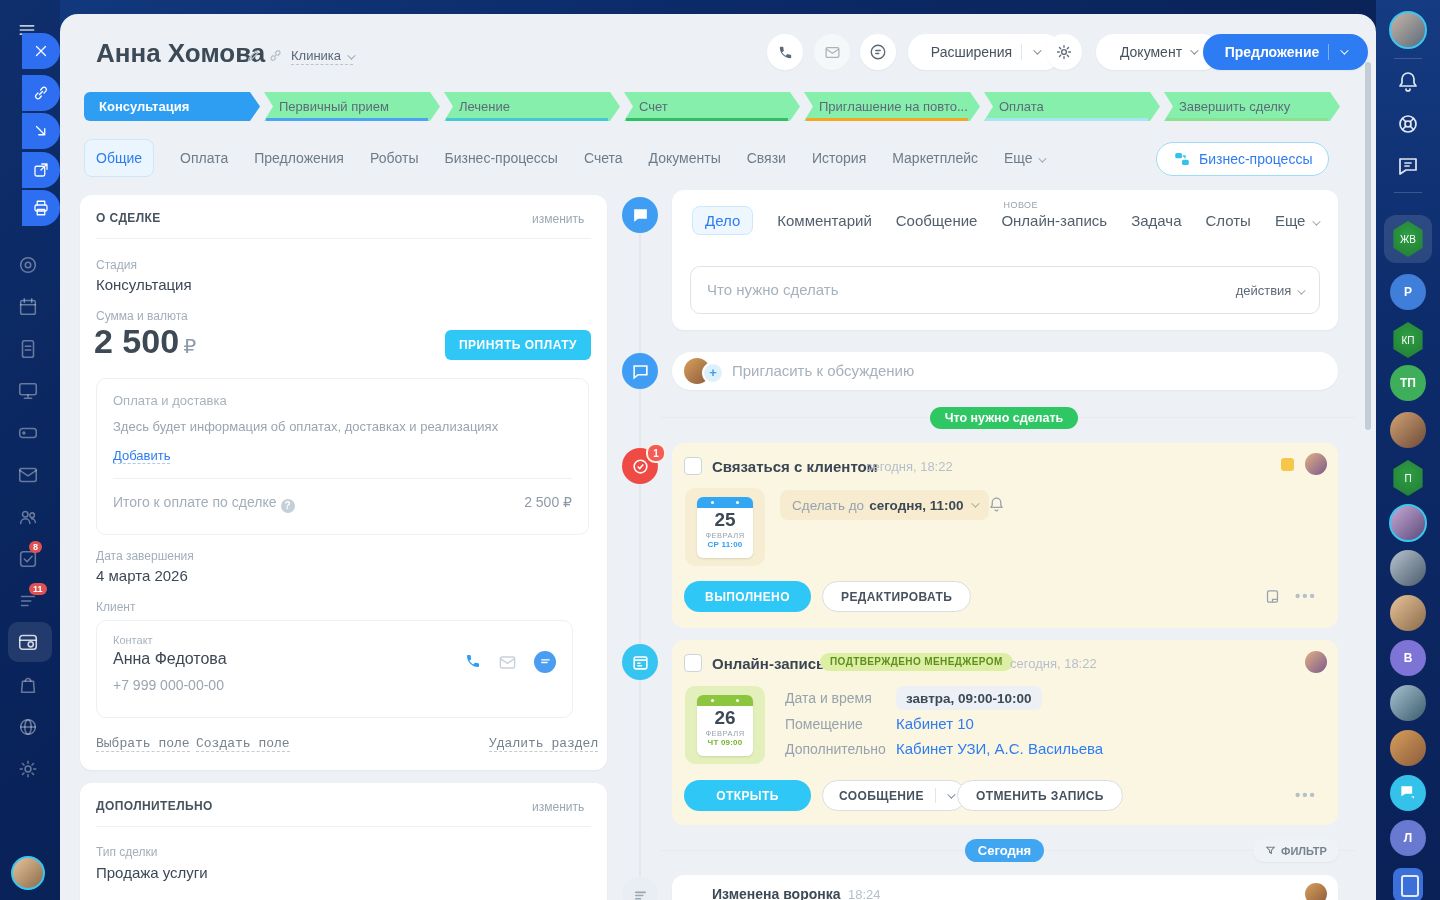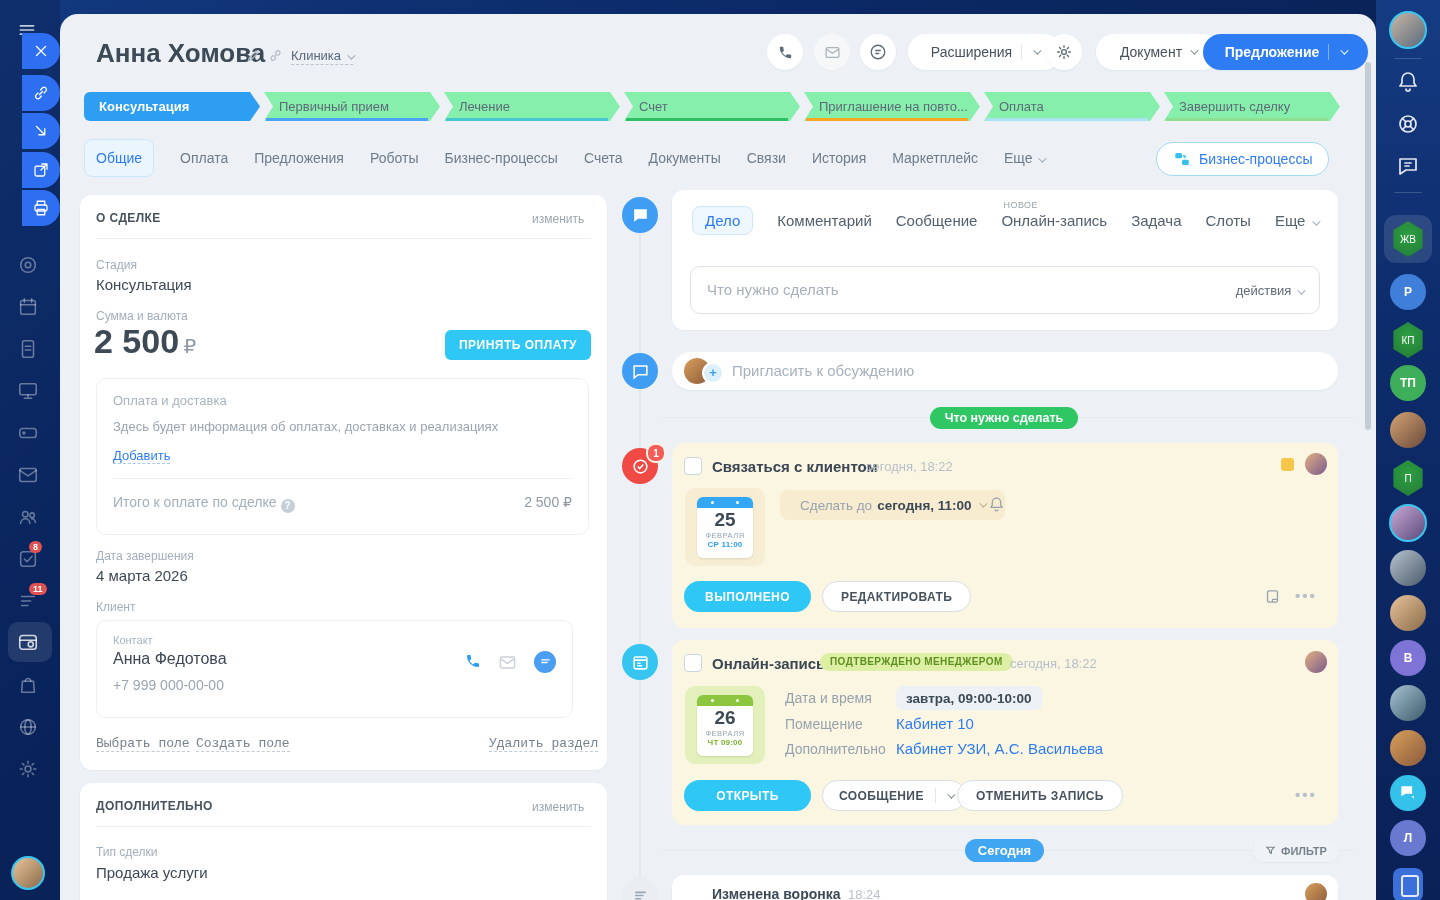--- a/index.html
+++ b/index.html
@@ -337,21 +337,21 @@
     <div class="cal-inner">
       <div class="cal-bar" style="background:#33a7f3;">
           <i style="left:14px;"></i>
           <i style="right:14px;"></i>
         </div>
       <div class="cal-day">25</div>
       <div class="cal-month">ФЕВРАЛЯ</div>
       <div class="cal-wt" style="color:#2e9ff3;">СР 11:00</div>
     </div>
   </div>
-  <div class="a" style="left:780px;top:490px;height:30px;background:#f8ecd0;border-radius:8px;display:flex;align-items:center;padding:0 20px;font-size:13.5px;cursor:pointer;">
+  <div class="a" style="left:780px;top:490px;height:30px;background:#f8ecd0;border-radius:8px;display:flex;align-items:center;padding:0 12px;font-size:13.5px;cursor:pointer;">
     <span style="color:#97a2ae;">Сделать до</span>
     <span style="color:#3c4956;font-weight:600;margin-left:5px;">сегодня, 11:00</span>
     <span class="chev sm" style="color:#b3a88a;margin-left:7px;"></span>
   </div>
   <span class="a" style="left:988px;top:496px;color:#97a2ae;">
     <svg width="17" height="17" viewBox="0 0 24 24" fill="none" stroke="currentColor" stroke-width="1.8" stroke-linejoin="round">
         <path d="M12 3a6 6 0 0 0-6 6v4l-2 3h16l-2-3V9a6 6 0 0 0-6-6z"></path>
         <path d="M10 19a2 2 0 0 0 4 0"></path>
       </svg>
   </span>

